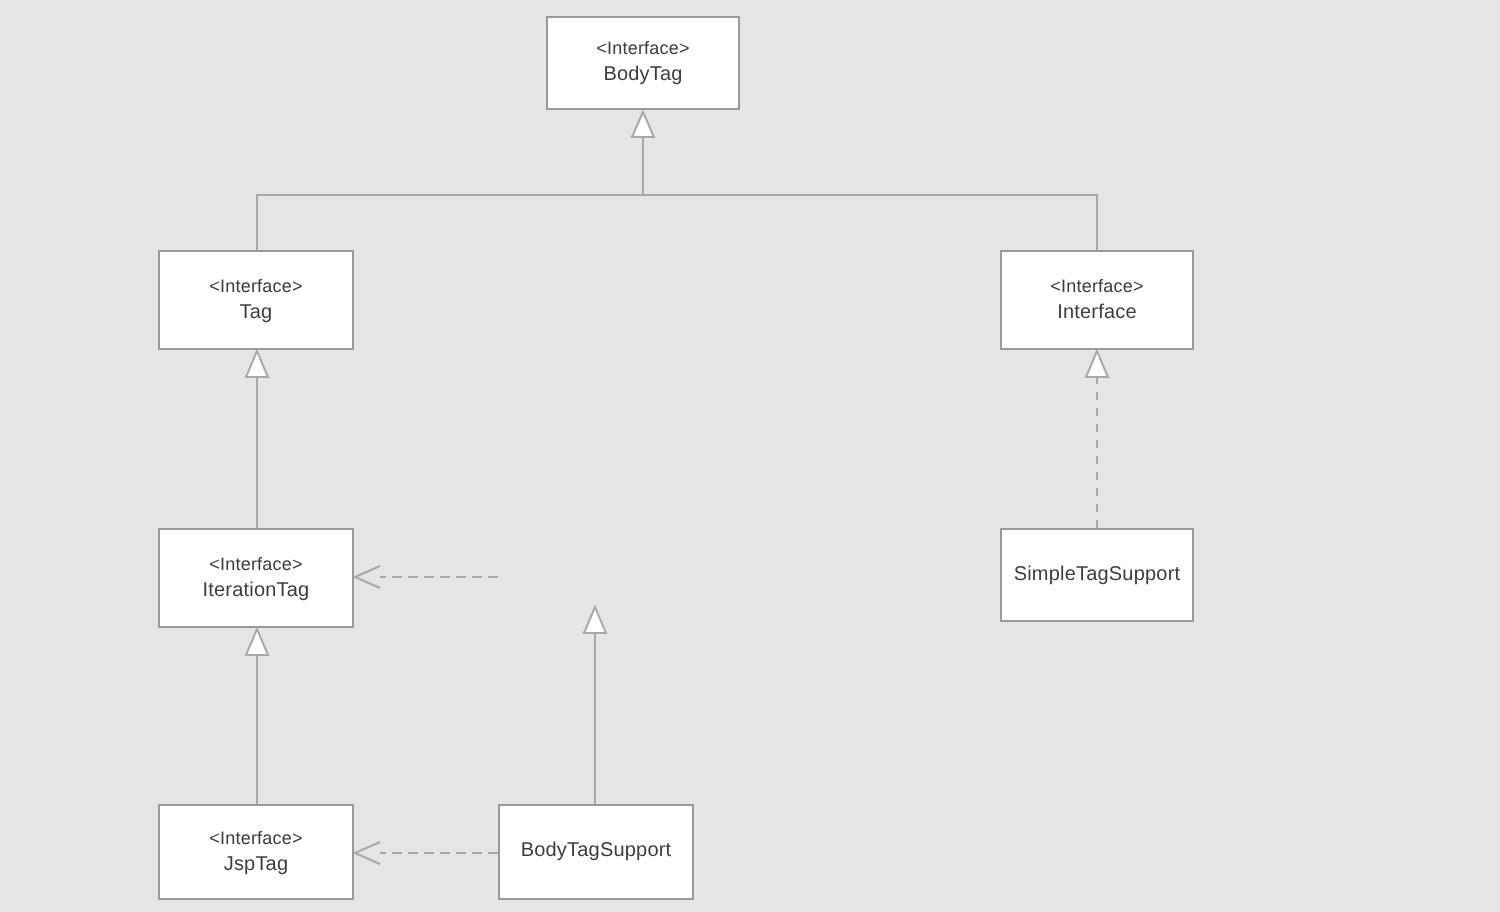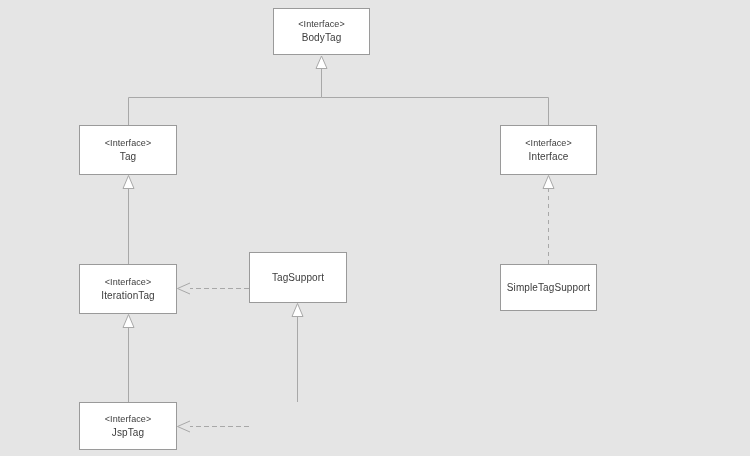--- a/index.html
+++ b/index.html
@@ -111,29 +111,29 @@
   <div class="uml-box" style="left: 500px; top: 125px; width: 97px; height: 50px;">
     <span class="stereotype">&lt;Interface&gt;</span>
     <span class="cls-name">Interface</span>
   </div>
 
   <div class="uml-box" style="left: 79px; top: 264px; width: 98px; height: 50px;">
     <span class="stereotype">&lt;Interface&gt;</span>
     <span class="cls-name">IterationTag</span>
   </div>
 
-  <div class="uml-box" style="left: 249px; top: 252px; width: 98px; height: 51px;">
-
-    <span class="cls-name">TagSupport</span>
-  </div>
 
   <div class="uml-box" style="left: 500px; top: 264px; width: 97px; height: 47px;">
 
     <span class="cls-name">SimpleTagSupport</span>
   </div>
 
   <div class="uml-box" style="left: 79px; top: 402px; width: 98px; height: 48px;">
     <span class="stereotype">&lt;Interface&gt;</span>
     <span class="cls-name">JspTag</span>
   </div>
 
+  <div class="uml-box" style="left: 249px; top: 402px; width: 98px; height: 48px;">
+
+    <span class="cls-name">BodyTagSupport</span>
+  </div>
 
 </div>
 
 </body></html>

